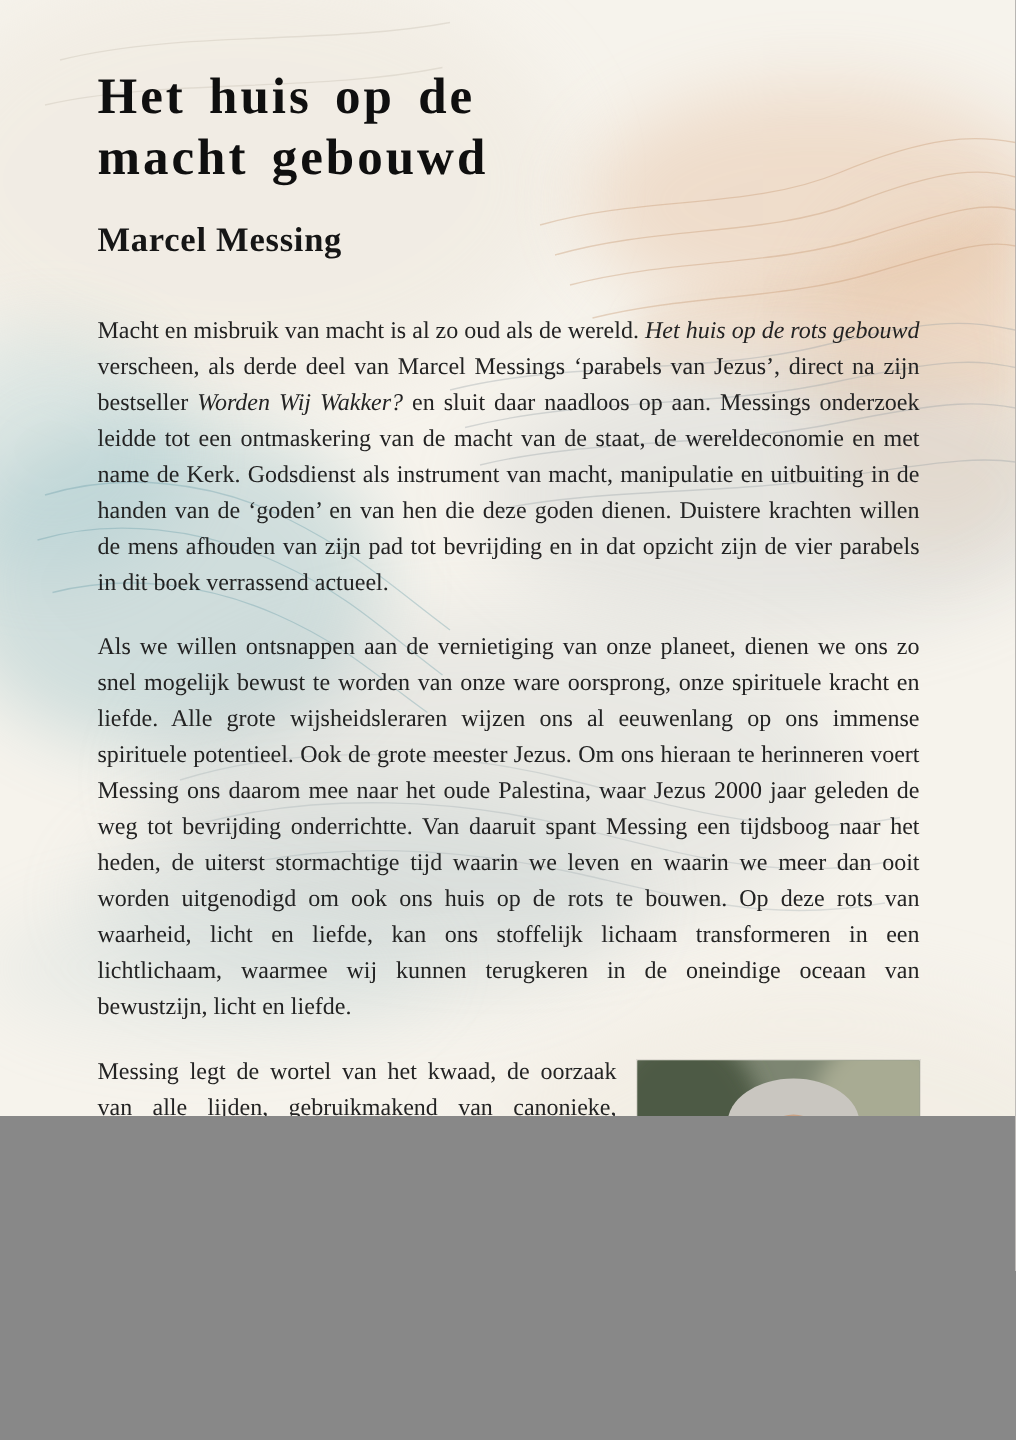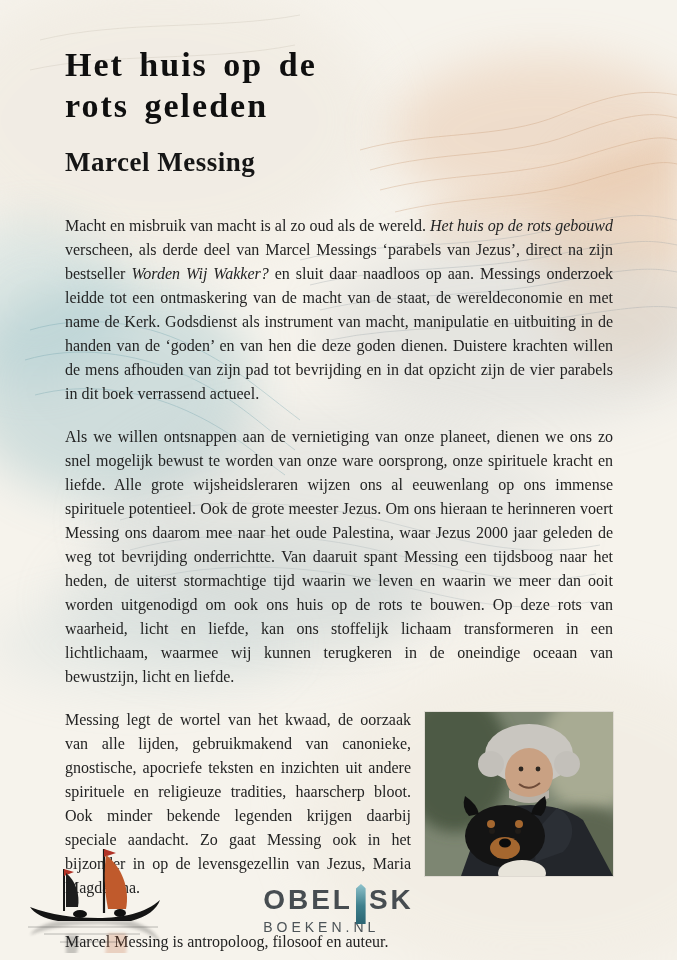--- a/index.html
+++ b/index.html
@@ -1,18 +1,18 @@
 <!DOCTYPE html>
 <html style="--accent: #3e7f8c; --sail: #c05a2c;"><head>
 <meta charset="utf-8">
 <style>
   html,body { margin:0; padding:0; background:#888; }
   .page {
     position:relative;
-    width:677px; height:960px;
+    width:677px; height:744px;
     margin:0 auto;
     background:#f6f3ec;
     overflow:hidden;
     font-family:"Liberation Serif", serif;
     color:#1e1e1e;
   }
   .bg-art { position:absolute; inset:0; width:677px; height:960px; }
   .content {
     position:absolute;
     left:65px; top:44px; width:548px;
@@ -20,21 +20,21 @@
   .title {
     font-size:34px;
     font-weight:bold;
     letter-spacing:2px;
     word-spacing:5px;
     line-height:1.22;
     color:#0f0f0f;
     margin:0;
   }
   .author {
-    font-size:27px;
+    font-size:23px;
     font-weight:bold;
     letter-spacing:0.5px;
     margin:20px 0 0 0;
     color:#161616;
   }
   .body-text {
     margin-top:36px;
     font-size:16px;
     line-height:1.5;
     text-align:justify;
@@ -155,21 +155,21 @@
     <g fill="none" stroke="#9aa6ab" stroke-width="0.9" opacity="0.30">
       <path d="M120 520 C 200 495 300 500 380 520 S 520 560 600 545"></path>
       <path d="M130 550 C 210 528 305 532 385 552 S 520 588 596 574"></path>
       <path d="M145 580 C 220 560 310 565 388 583 S 515 615 590 602"></path>
     </g>
   </svg>
 
   <div class="content">
     <h1 class="title">
       <span>Het huis op de</span><br>
-      <span>rots geleden</span>
+      <span>macht gebouwd</span>
     </h1>
     <h2 class="author">Marcel Messing</h2>
 
     <div class="body-text">
       <p class="para"><span>Macht en misbruik van macht is al zo oud als de wereld. </span><em>Het huis op de rots gebouwd</em><span> verscheen, als derde deel van Marcel Messings ‘parabels van Jezus’, direct na zijn bestseller </span><em>Worden Wij Wakker?</em><span> en sluit daar naadloos op aan. Messings onderzoek leidde tot een ontmaskering van de macht van de staat, de wereldeconomie en met name de Kerk. Godsdienst als instrument van macht, manipulatie en uitbuiting in de handen van de ‘goden’ en van hen die deze goden dienen. Duistere krachten willen de mens afhouden van zijn pad tot bevrijding en in dat opzicht zijn de vier parabels in dit boek verrassend actueel.</span></p>
       <p class="para"><span>Als we willen ontsnappen aan de vernietiging van onze planeet, dienen we ons zo snel mogelijk bewust te worden van onze ware oorsprong, onze spirituele kracht en liefde. Alle grote wijsheidsleraren wijzen ons al eeuwenlang op ons immense spirituele potentieel. Ook de grote meester Jezus. Om ons hieraan te herinneren voert Messing ons daarom mee naar het oude Palestina, waar Jezus 2000 jaar geleden de weg tot bevrijding onderrichtte. Van daaruit spant Messing een tijdsboog naar het heden, de uiterst stormachtige tijd waarin we leven en waarin we meer dan ooit worden uitgenodigd om ook ons huis op de rots te bouwen. Op deze rots van waarheid, licht en liefde, kan ons stoffelijk lichaam transformeren in een lichtlichaam, waarmee wij kunnen terugkeren in de oneindige oceaan van bewustzijn, licht en liefde.</span></p>
       <div>
         <div class="photo">
 
           <svg viewBox="0 0 188 164" xmlns="http://www.w3.org/2000/svg" aria-hidden="true">

